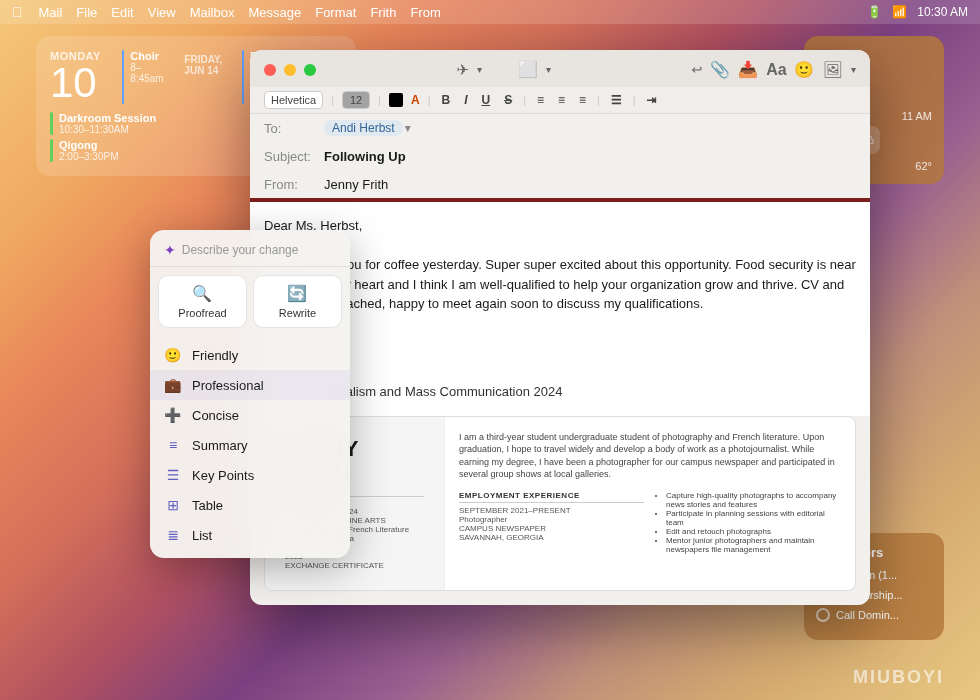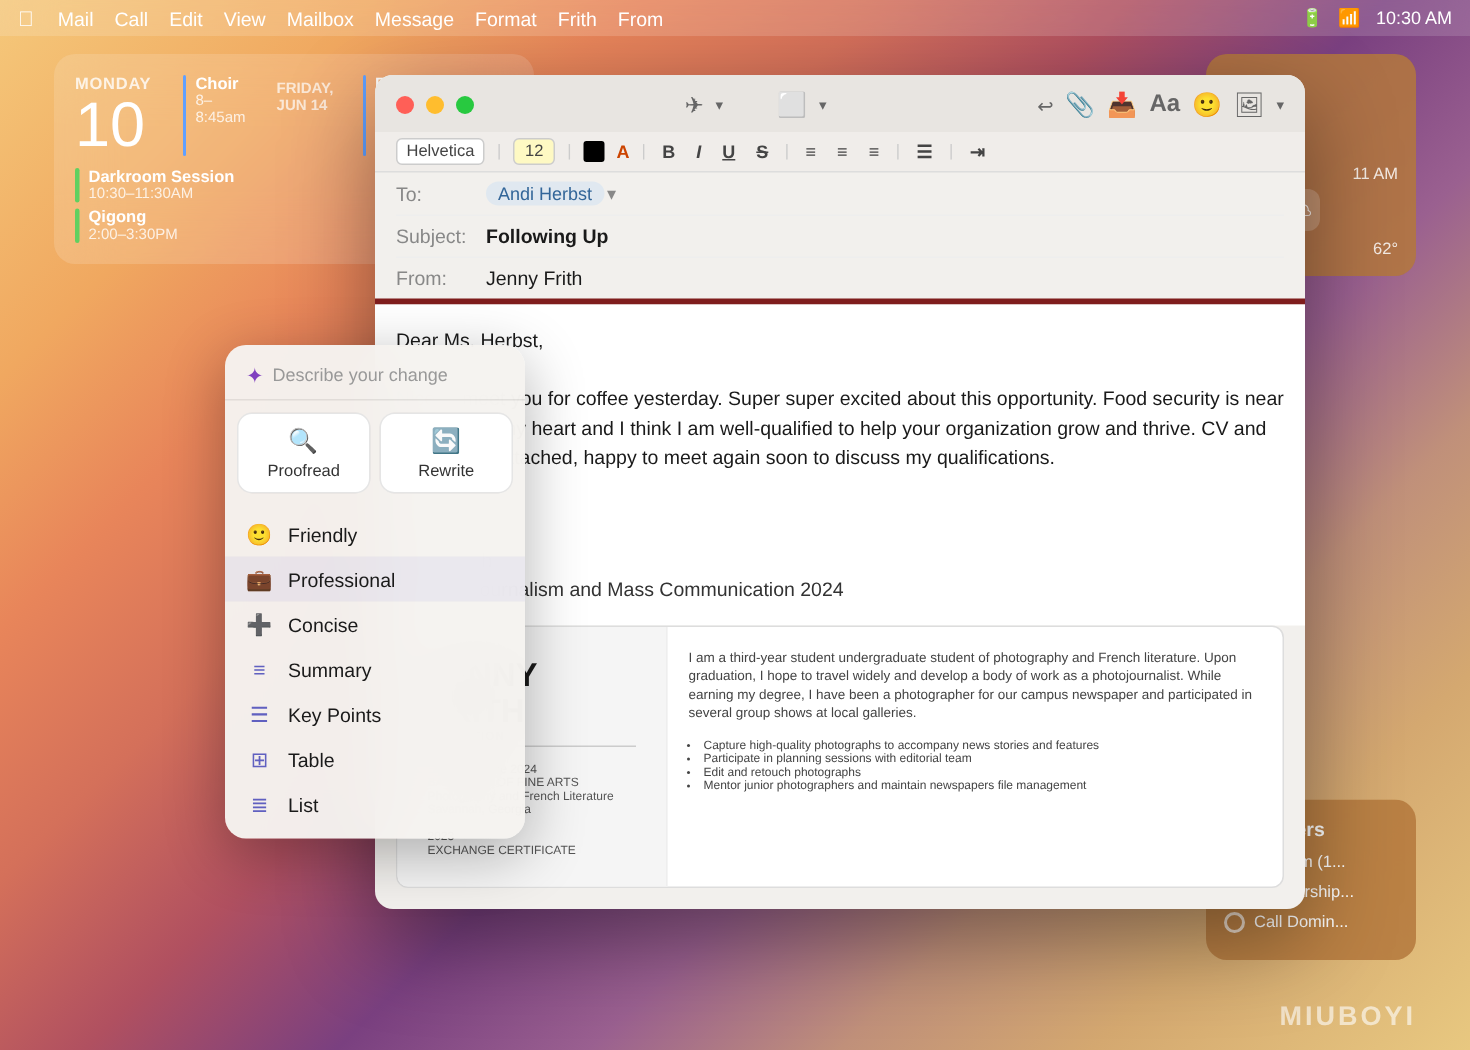--- a/index.html
+++ b/index.html
@@ -247,21 +247,21 @@
       color: #444;
     }
     .format-font {
       background: #fff;
       border: 1px solid #ccc;
       border-radius: 4px;
       padding: 2px 6px;
       font-size: 11px;
     }
     .format-size {
-      background: #fef9c3;
+      background: #a3a3a3;
       border: 1px solid #ccc;
       border-radius: 4px;
       padding: 2px 4px;
       font-size: 11px;
       width: 28px;
       text-align: center;
     }
     .color-swatch {
       width: 14px;
       height: 14px;
@@ -461,21 +461,21 @@
   </style>
 </head>
 <body>
 
 <div class="desktop-bg"></div>
 
 <div class="menubar">
   <span class="menubar-apple"></span>
   <div class="menubar-items">
     <span class="menubar-item">Mail</span>
-    <span class="menubar-item">Call</span>
+    <span class="menubar-item">File</span>
     <span class="menubar-item">Edit</span>
     <span class="menubar-item">View</span>
     <span class="menubar-item">Mailbox</span>
     <span class="menubar-item">Message</span>
     <span class="menubar-item">Format</span>
     <span class="menubar-item">Frith</span>
     <span class="menubar-item">From</span>
   </div>
   <div class="menubar-right">
     <span>🔋</span>
@@ -654,20 +654,29 @@
           EXCHANGE CERTIFICATE
         </div>
       </div>
     </div>
     <div class="cv-right">
       <div class="cv-bio">
         I am a third-year student undergraduate student of photography and French literature. Upon graduation, I hope to travel widely and develop a body of work as a photojournalist. While earning my degree, I have been a photographer for our campus newspaper and participated in several group shows at local galleries.
       </div>
       <div class="cv-cols">
         <div class="cv-col">
+          <div class="cv-emp-title">EMPLOYMENT EXPERIENCE</div>
+          <div class="cv-employment">
+            SEPTEMBER 2021–PRESENT<br>
+            Photographer<br>
+            CAMPUS NEWSPAPER<br>
+            SAVANNAH, GEORGIA
+          </div>
+        </div>
+        <div class="cv-col">
           <ul style="padding-left:10px;">
             <li class="cv-bullet-col">Capture high-quality photographs to accompany news stories and features</li>
             <li class="cv-bullet-col">Participate in planning sessions with editorial team</li>
             <li class="cv-bullet-col">Edit and retouch photographs</li>
             <li class="cv-bullet-col">Mentor junior photographers and maintain newspapers file management</li>
           </ul>
         </div>
       </div>
     </div>
   </div>

